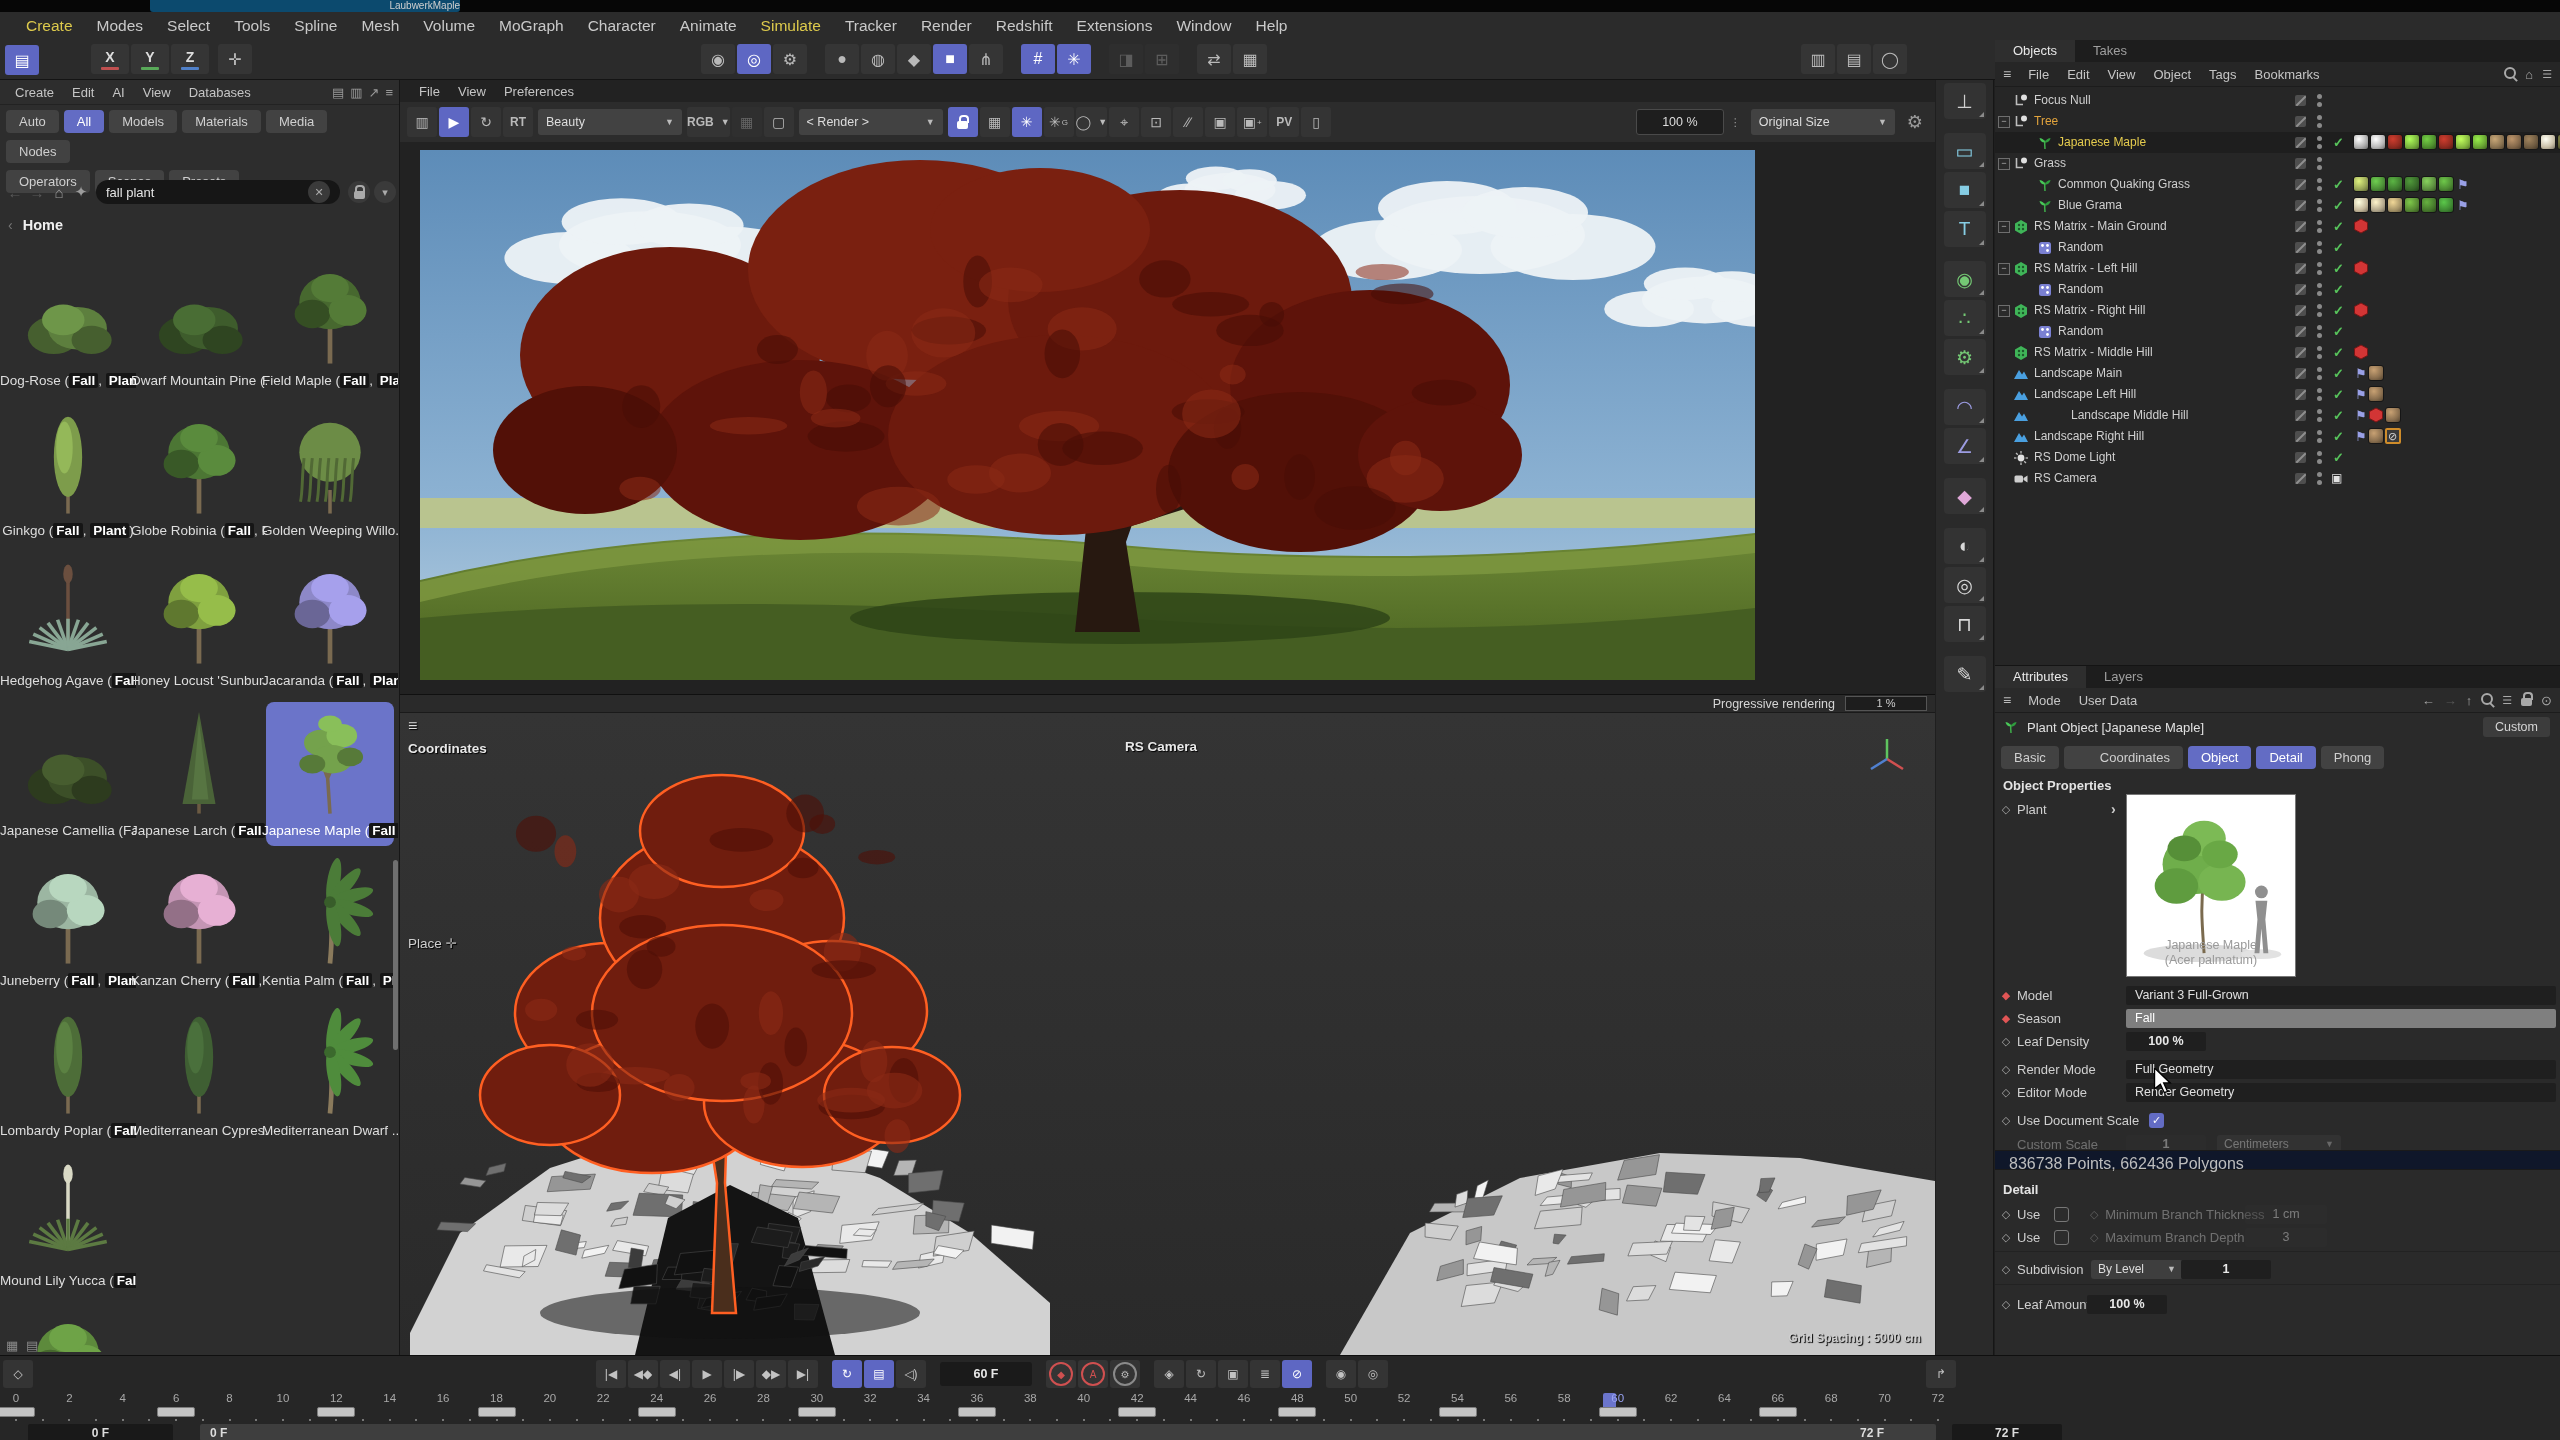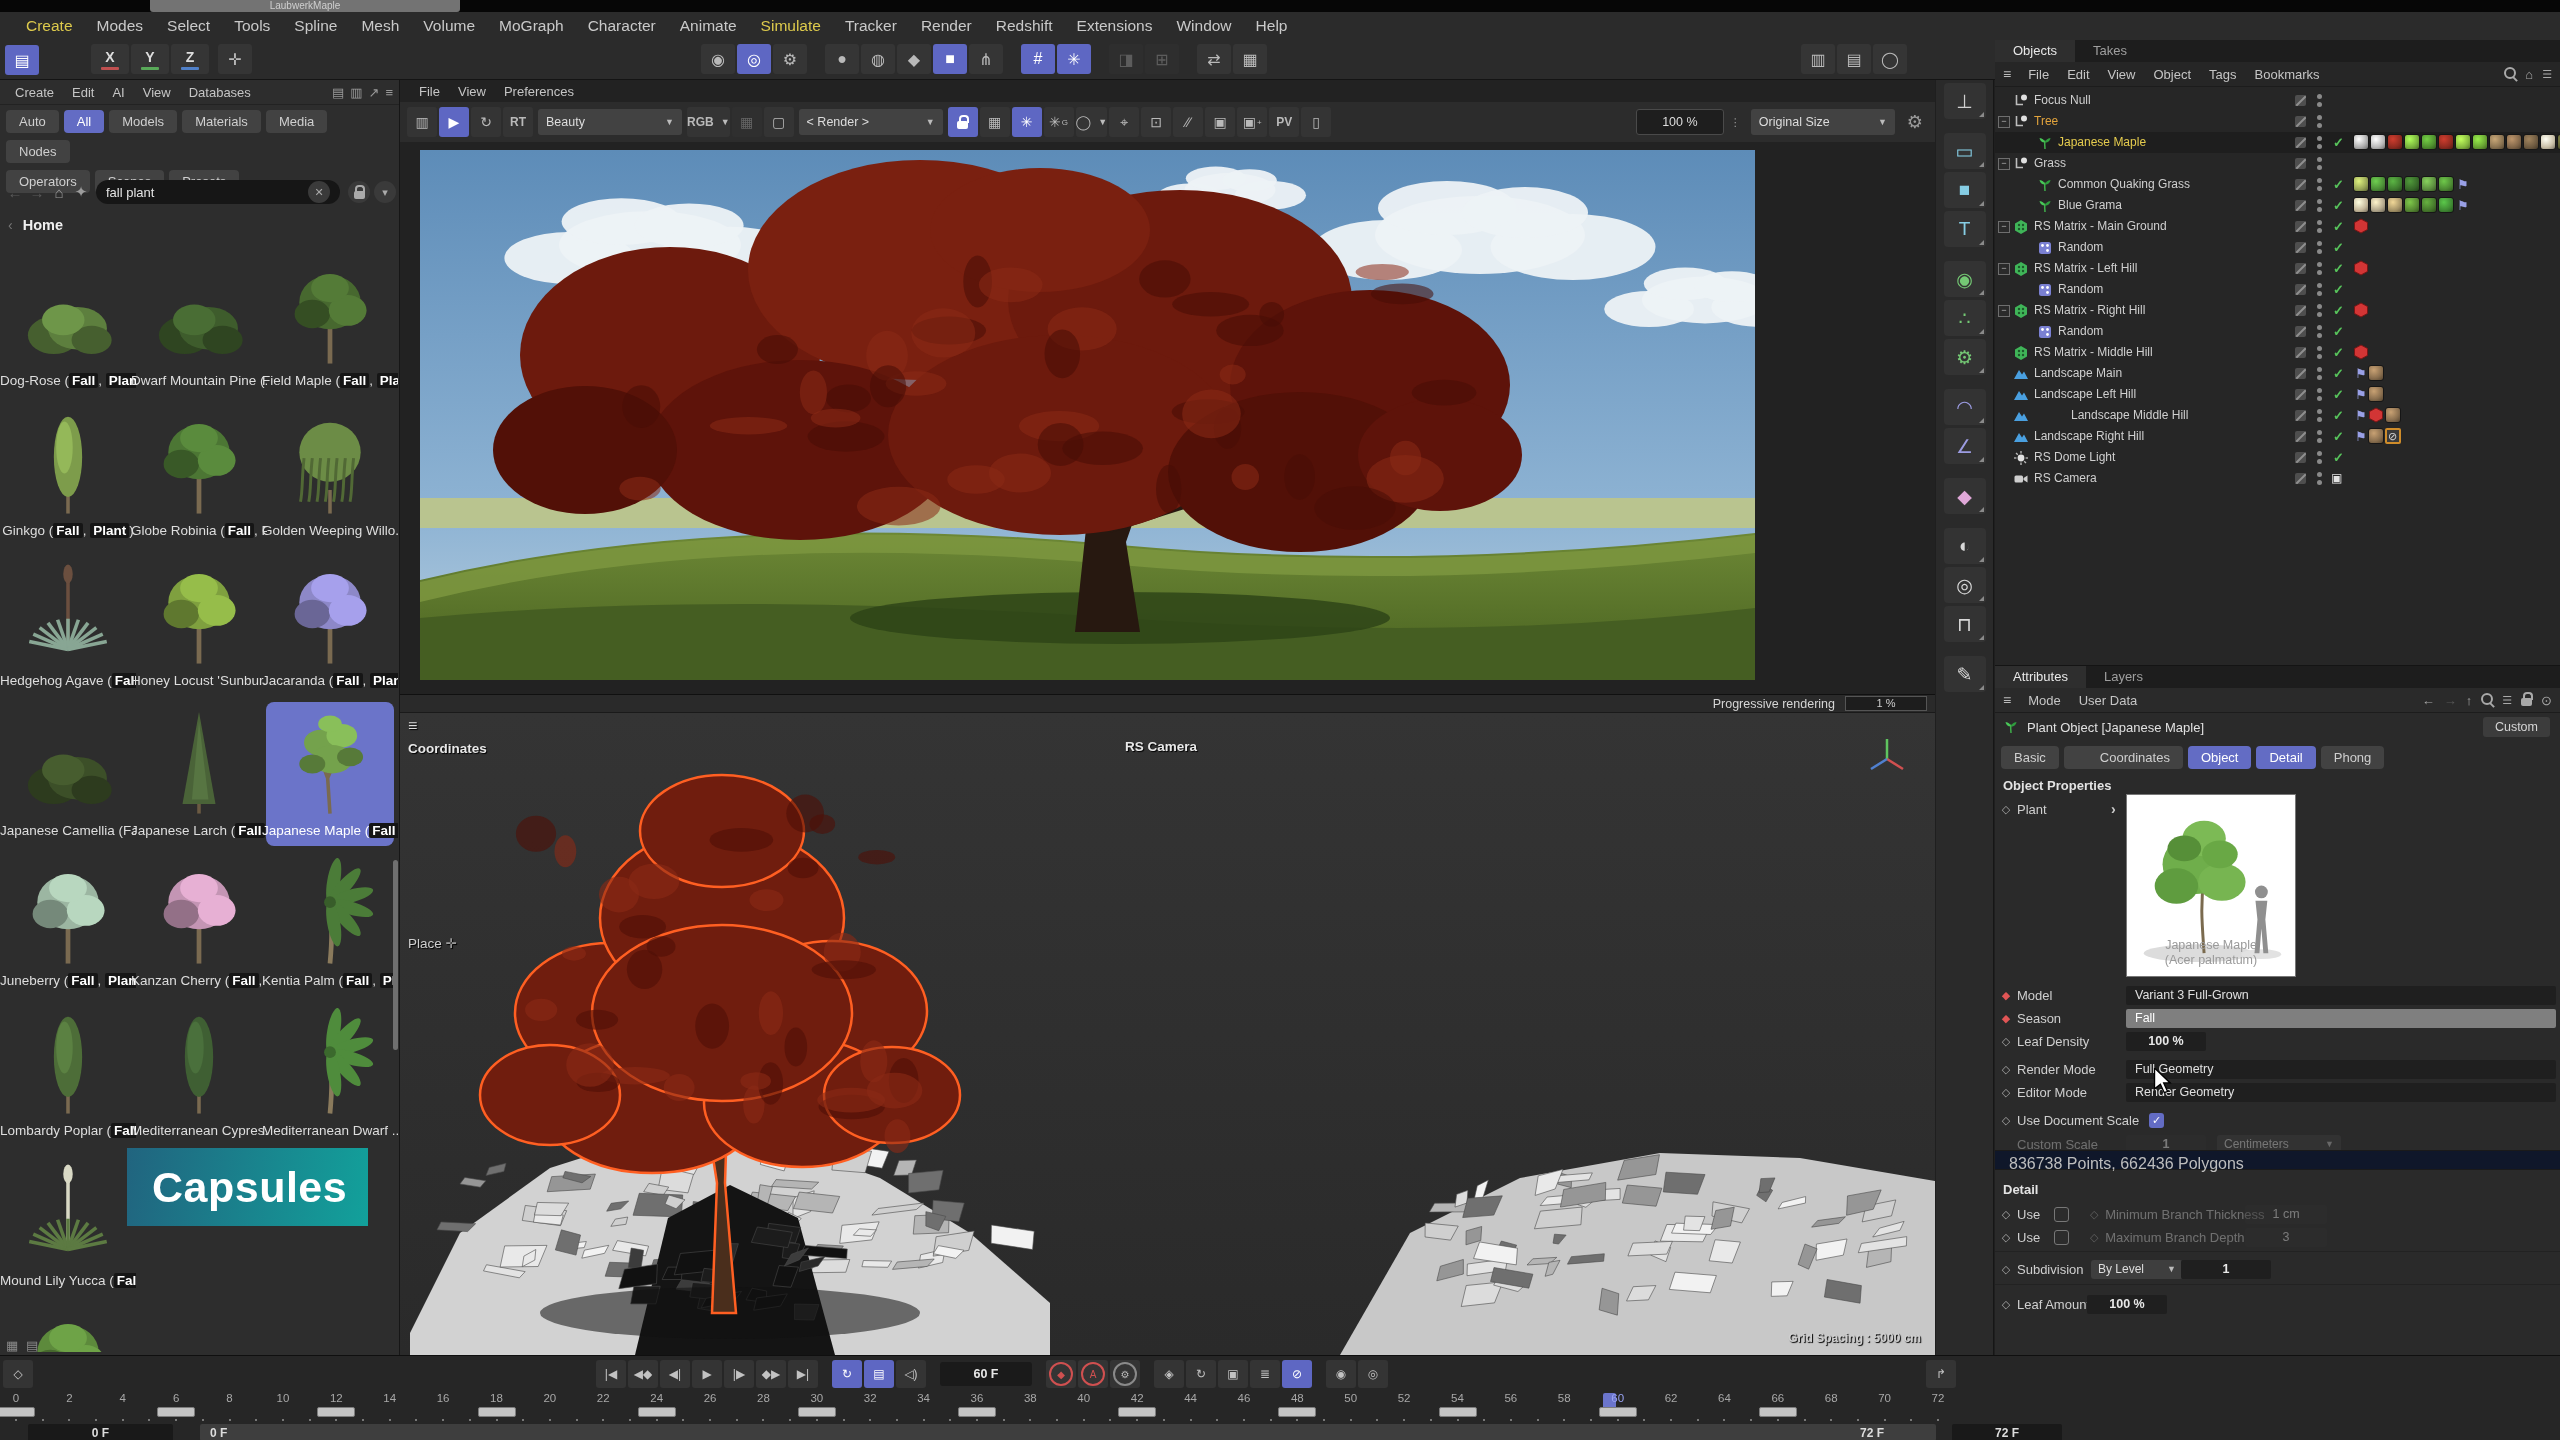--- a/index.html
+++ b/index.html
@@ -1,22 +1,22 @@
 <!DOCTYPE html>
 <html><head>
 <meta charset="utf-8">
 <style>
   html,body{margin:0;padding:0;background:#000;}
   #app{position:relative;width:2560px;height:1440px;background:#1f1f1f;overflow:hidden;
        font-family:"Liberation Sans",sans-serif;color:#c9c9c9;font-size:13px;}
   .abs{position:absolute;}
   
   #titlebar{left:0;top:0;width:2560px;height:12px;background:#060606;}
-  #doctab{left:150px;top:0;width:310px;height:12px;background:#737373;color:#cfcfcf;font-size:10px;
-          text-align:center;line-height:12px;overflow:hidden;border-radius:0 0 3px 3px;}
+  #doctab{left:150px;top:0;width:310px;height:12px;background:#0c4a6e;color:#cfcfcf;font-size:10px;
+          text-align:right;line-height:12px;overflow:hidden;border-radius:0 0 3px 3px;}
   #menubar{left:0;top:12px;width:2560px;height:28px;background:#2b2b2b;display:flex;align-items:center;padding-left:14px;box-sizing:border-box;}
   .mitem{padding:0 12px;font-size:15.5px;color:#c9c9c9;cursor:default;}
   .mitem.yellow{color:#ddca4c;}
   #toolbar{left:0;top:40px;width:2560px;height:40px;background:#2b2b2b;border-bottom:1px solid #141414;box-sizing:border-box;}
   .tbtn{display:inline-flex;align-items:center;justify-content:center;width:34px;height:30px;margin:1px;
         background:#353535;border-radius:3px;color:#b9b9b9;font-size:16px;}
   .tbtn.active{background:#5e67c3;color:#fff;}
   .tbtn.dim{opacity:.35;}
   .tgroup{display:inline-flex;margin-right:16px;}
   .axisbtn{display:inline-flex;flex-direction:column;align-items:center;justify-content:center;width:38px;height:30px;margin:1px;background:#353535;border-radius:3px;color:#ddd;font-weight:bold;font-size:14px;}
@@ -1468,20 +1468,19 @@
         <div class="tltick" style="left: 1938px;"></div>
       </div>
     <div class="tlfield" style="left:28px;top:68px;width:145px;">0 F</div>
     <div id="rangeslider">
       <span style="position:absolute;left:10px;top:2px;">0 F</span>
       <span style="position:absolute;right:52px;top:2px;">72 F</span>
     </div>
     <div class="tlfield" style="left:1952px;top:68px;width:110px;">72 F</div>
   </div>
 
-  <div class="abs" id="badge">Capsules</div>
 
   <div id="cursor">
     <svg width="22" height="26" viewBox="0 0 13 20">
         <path d="M0 0 L0 16 L4.5 12.5 L7.5 19 L10 18 L7 11.5 L12 11.5 Z" fill="#fff" stroke="#000" stroke-width="1"></path>
       </svg>
   </div>
 </div>
 
 </body></html>

